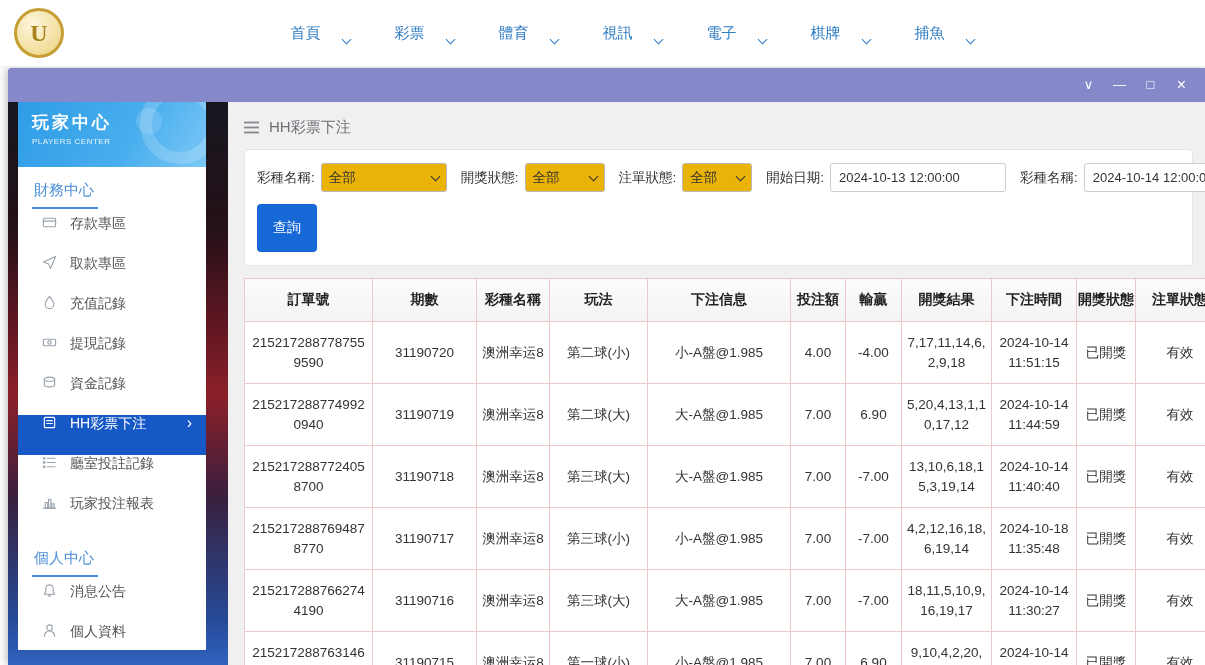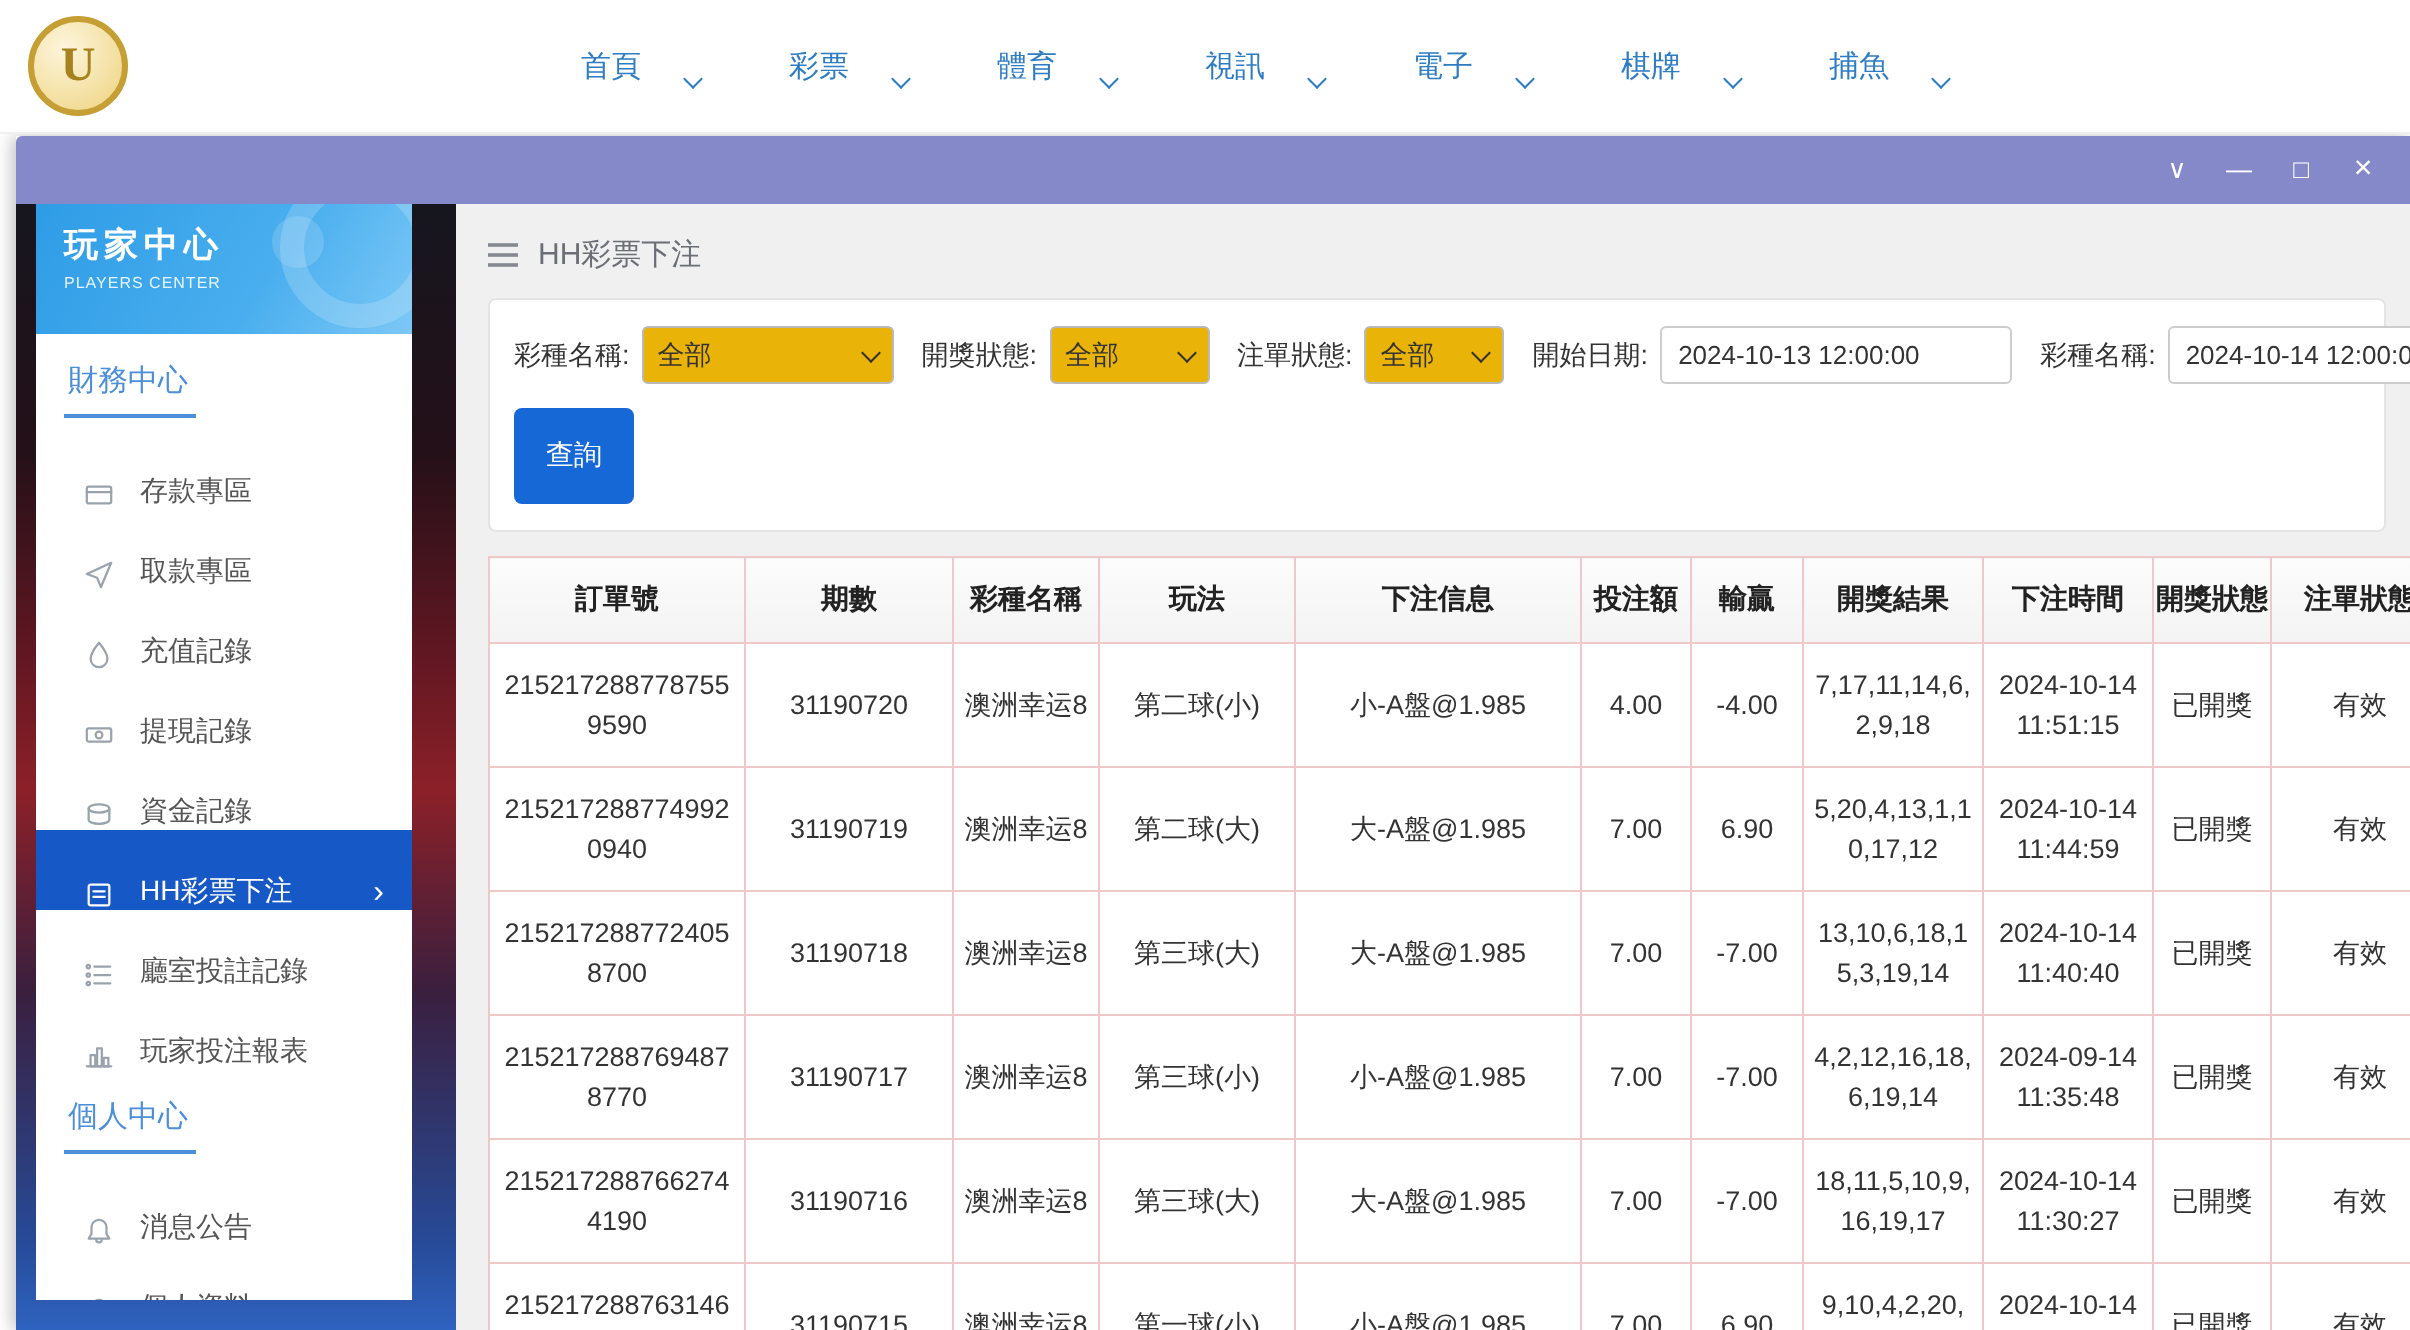--- a/index.html
+++ b/index.html
@@ -34,21 +34,21 @@
   .player-header{height:56px;background:linear-gradient(120deg,#2e9ce6 0%,#49aeee 60%,#7cc8f6 100%);
     position:relative;overflow:hidden;color:#fff;padding:9px 0 0 14px}
   .player-header::before{content:"";position:absolute;width:56px;height:56px;
     border:12px solid rgba(255,255,255,.18);border-radius:50%;right:-14px;top:-18px}
   .player-header::after{content:"";position:absolute;width:26px;height:26px;
     background:rgba(255,255,255,.15);border-radius:50%;right:44px;top:6px}
   .player-title{font-size:17px;font-weight:bold;letter-spacing:3px;position:relative;z-index:1}
   .player-sub{font-size:8px;letter-spacing:.5px;opacity:.88;margin-top:3px;position:relative;z-index:1}
   .section-label{margin:14px 14px 6px;color:#4a8fd8;font-size:15px}
   .section-label span{display:inline-block;padding:0 4px 7px 2px;border-bottom:2px solid #4a8fd8}
-  .side-item{height:40px;display:flex;align-items:flex-end;gap:13px;padding-left:24px;
+  .side-item{height:40px;display:flex;align-items:flex-start;gap:13px;padding-left:24px;
     font-size:14px;color:#555;cursor:pointer;position:relative}
   .side-item .icn{color:#9aa3ad;display:flex}
   .side-item.active{background:#1758c7;color:#fff}
   .side-item.active .icn{color:#fff}
   .side-item .arrow{position:absolute;right:14px;font-size:16px;color:#fff;line-height:1}
   
   .main{position:absolute;left:220px;top:0;right:0;bottom:0;background:#f0f0f1;overflow:hidden}
   .page-title-bar{display:flex;align-items:center;gap:10px;padding:16px 0 0 16px;color:#6b6f75;font-size:15px}
   .menu-icon{display:flex;cursor:pointer}
   .filter-panel{margin:12px 12px 0 16px;background:#fff;border:1px solid #e4e4e4;border-radius:4px;padding:13px 12px}
@@ -339,21 +339,21 @@
             </tr>
             <tr>
               <td>2152172887694878770</td>
               <td>31190717</td>
               <td>澳洲幸运8</td>
               <td>第三球(小)</td>
               <td>小-A盤@1.985</td>
               <td>7.00</td>
               <td>-7.00</td>
               <td>4,2,12,16,18,6,19,14</td>
-              <td>2024-09-14 11:35:48</td>
+              <td>2024-10-18 11:35:48</td>
               <td>已開獎</td>
               <td>有效</td>
             </tr>
             <tr>
               <td>2152172887662744190</td>
               <td>31190716</td>
               <td>澳洲幸运8</td>
               <td>第三球(大)</td>
               <td>大-A盤@1.985</td>
               <td>7.00</td>

